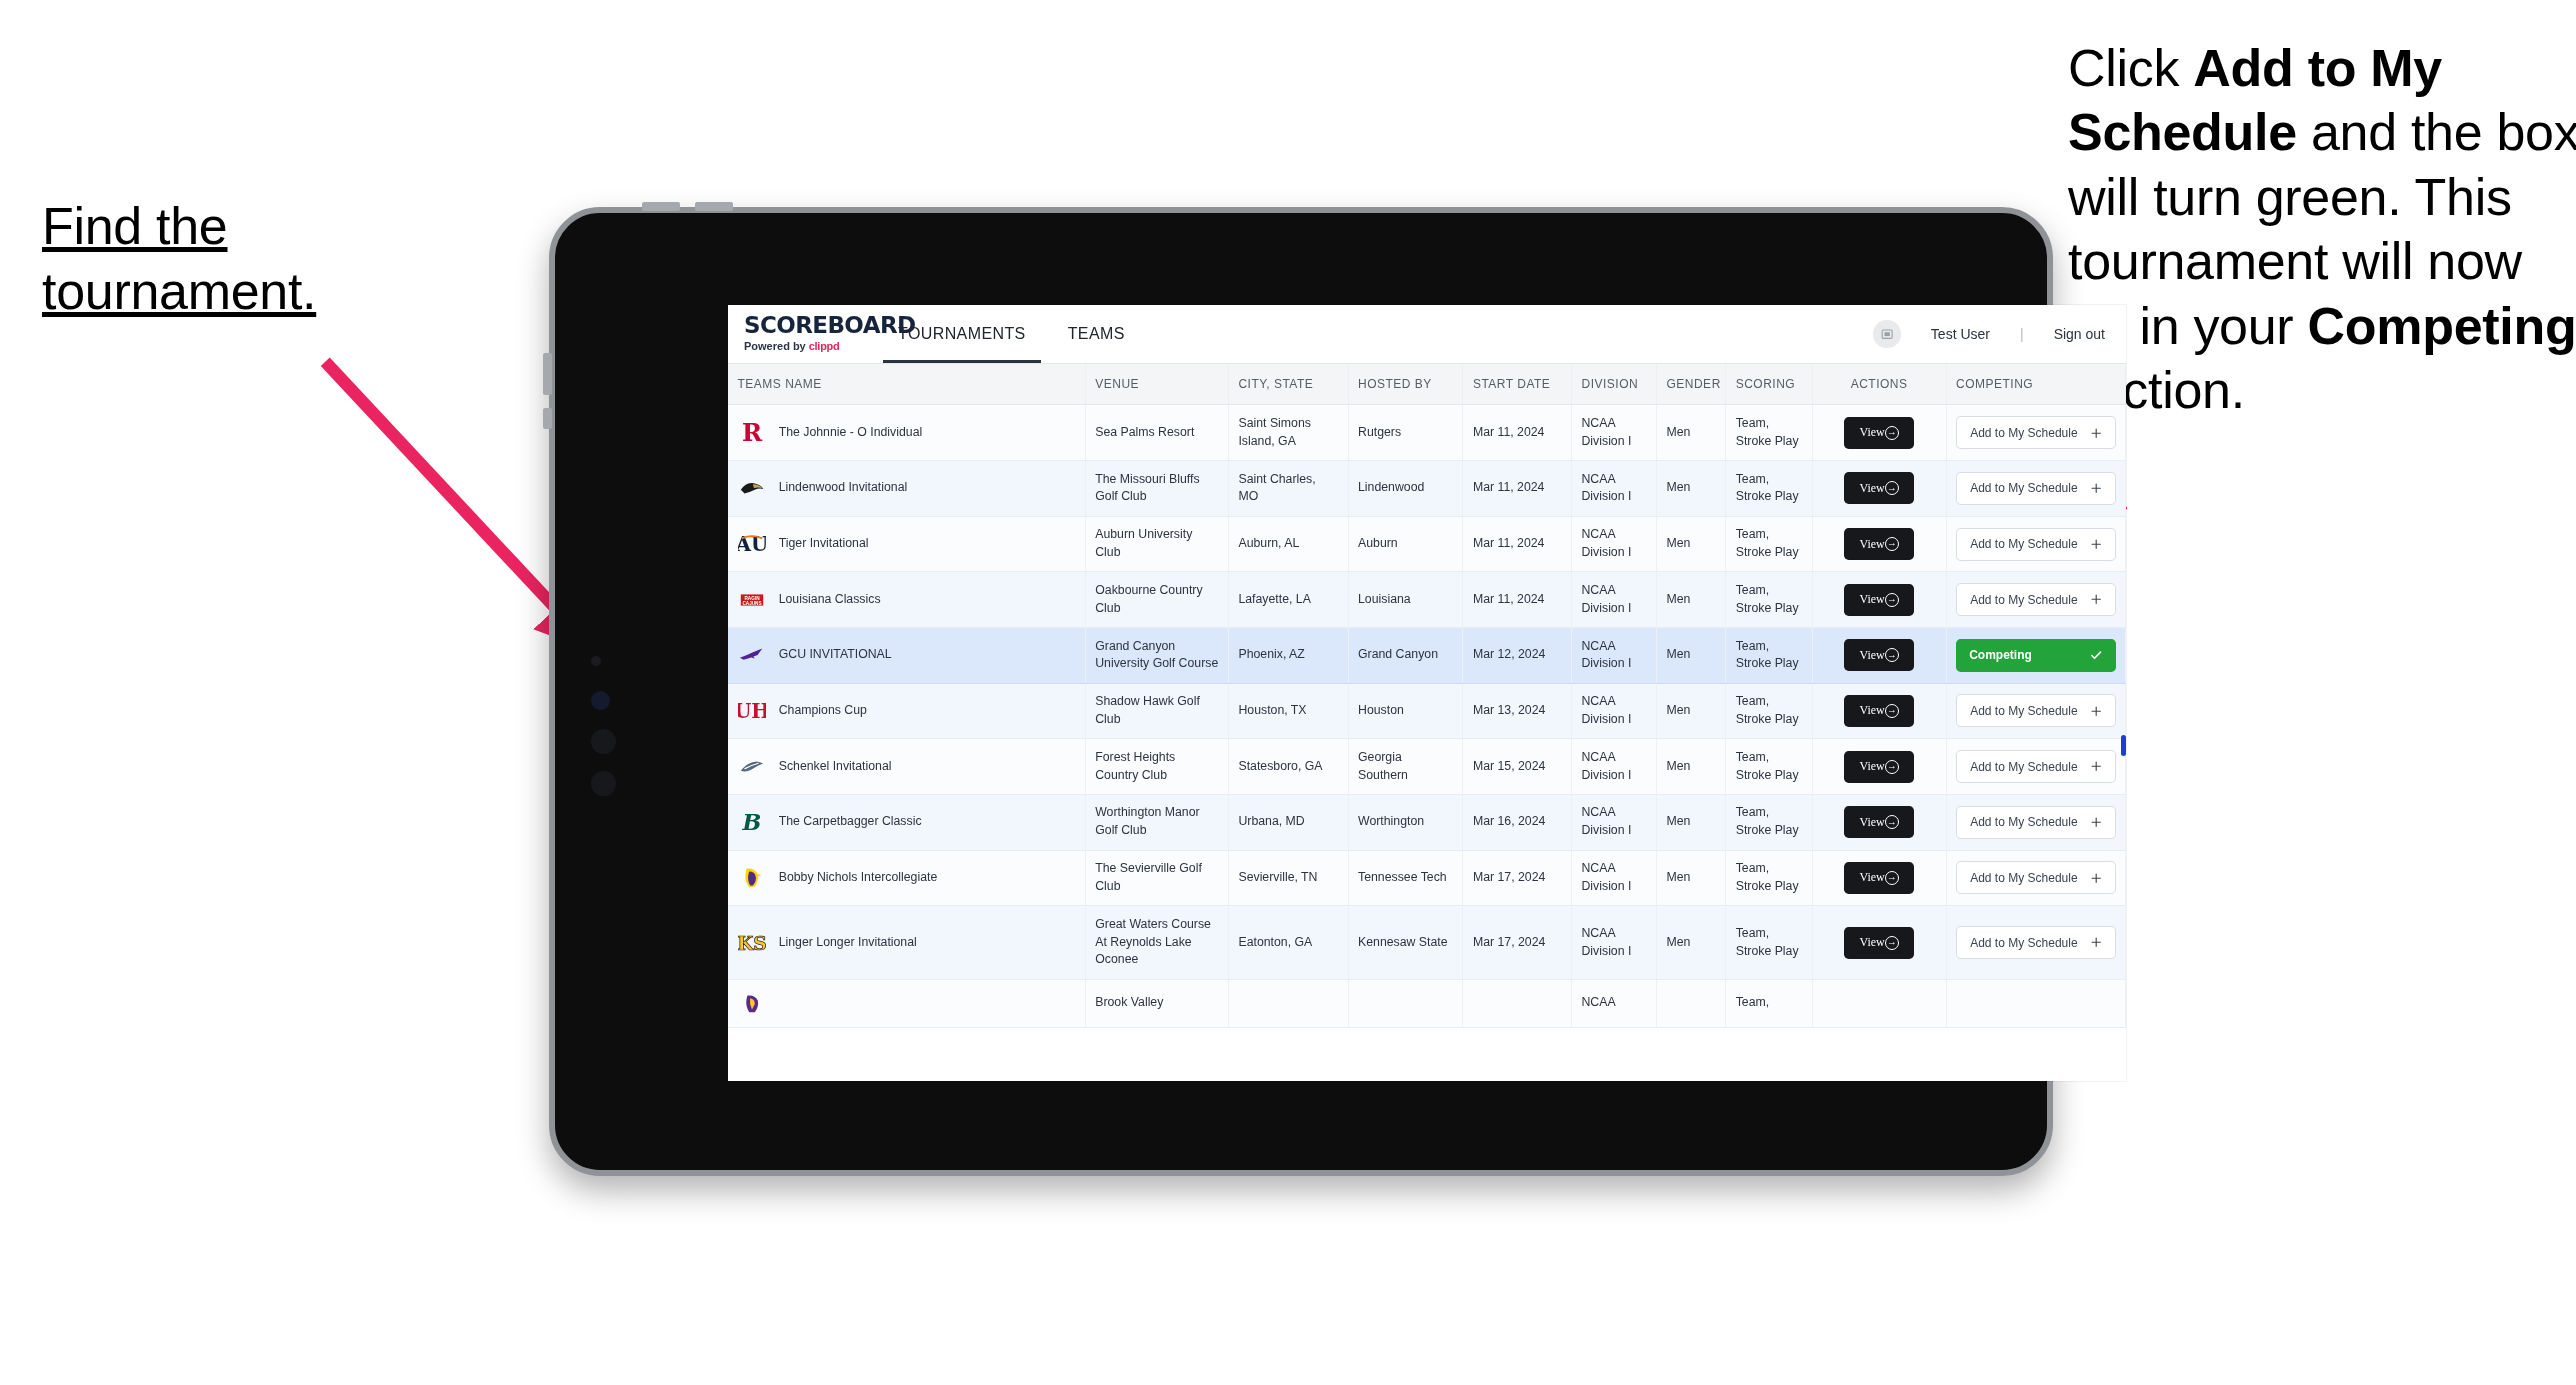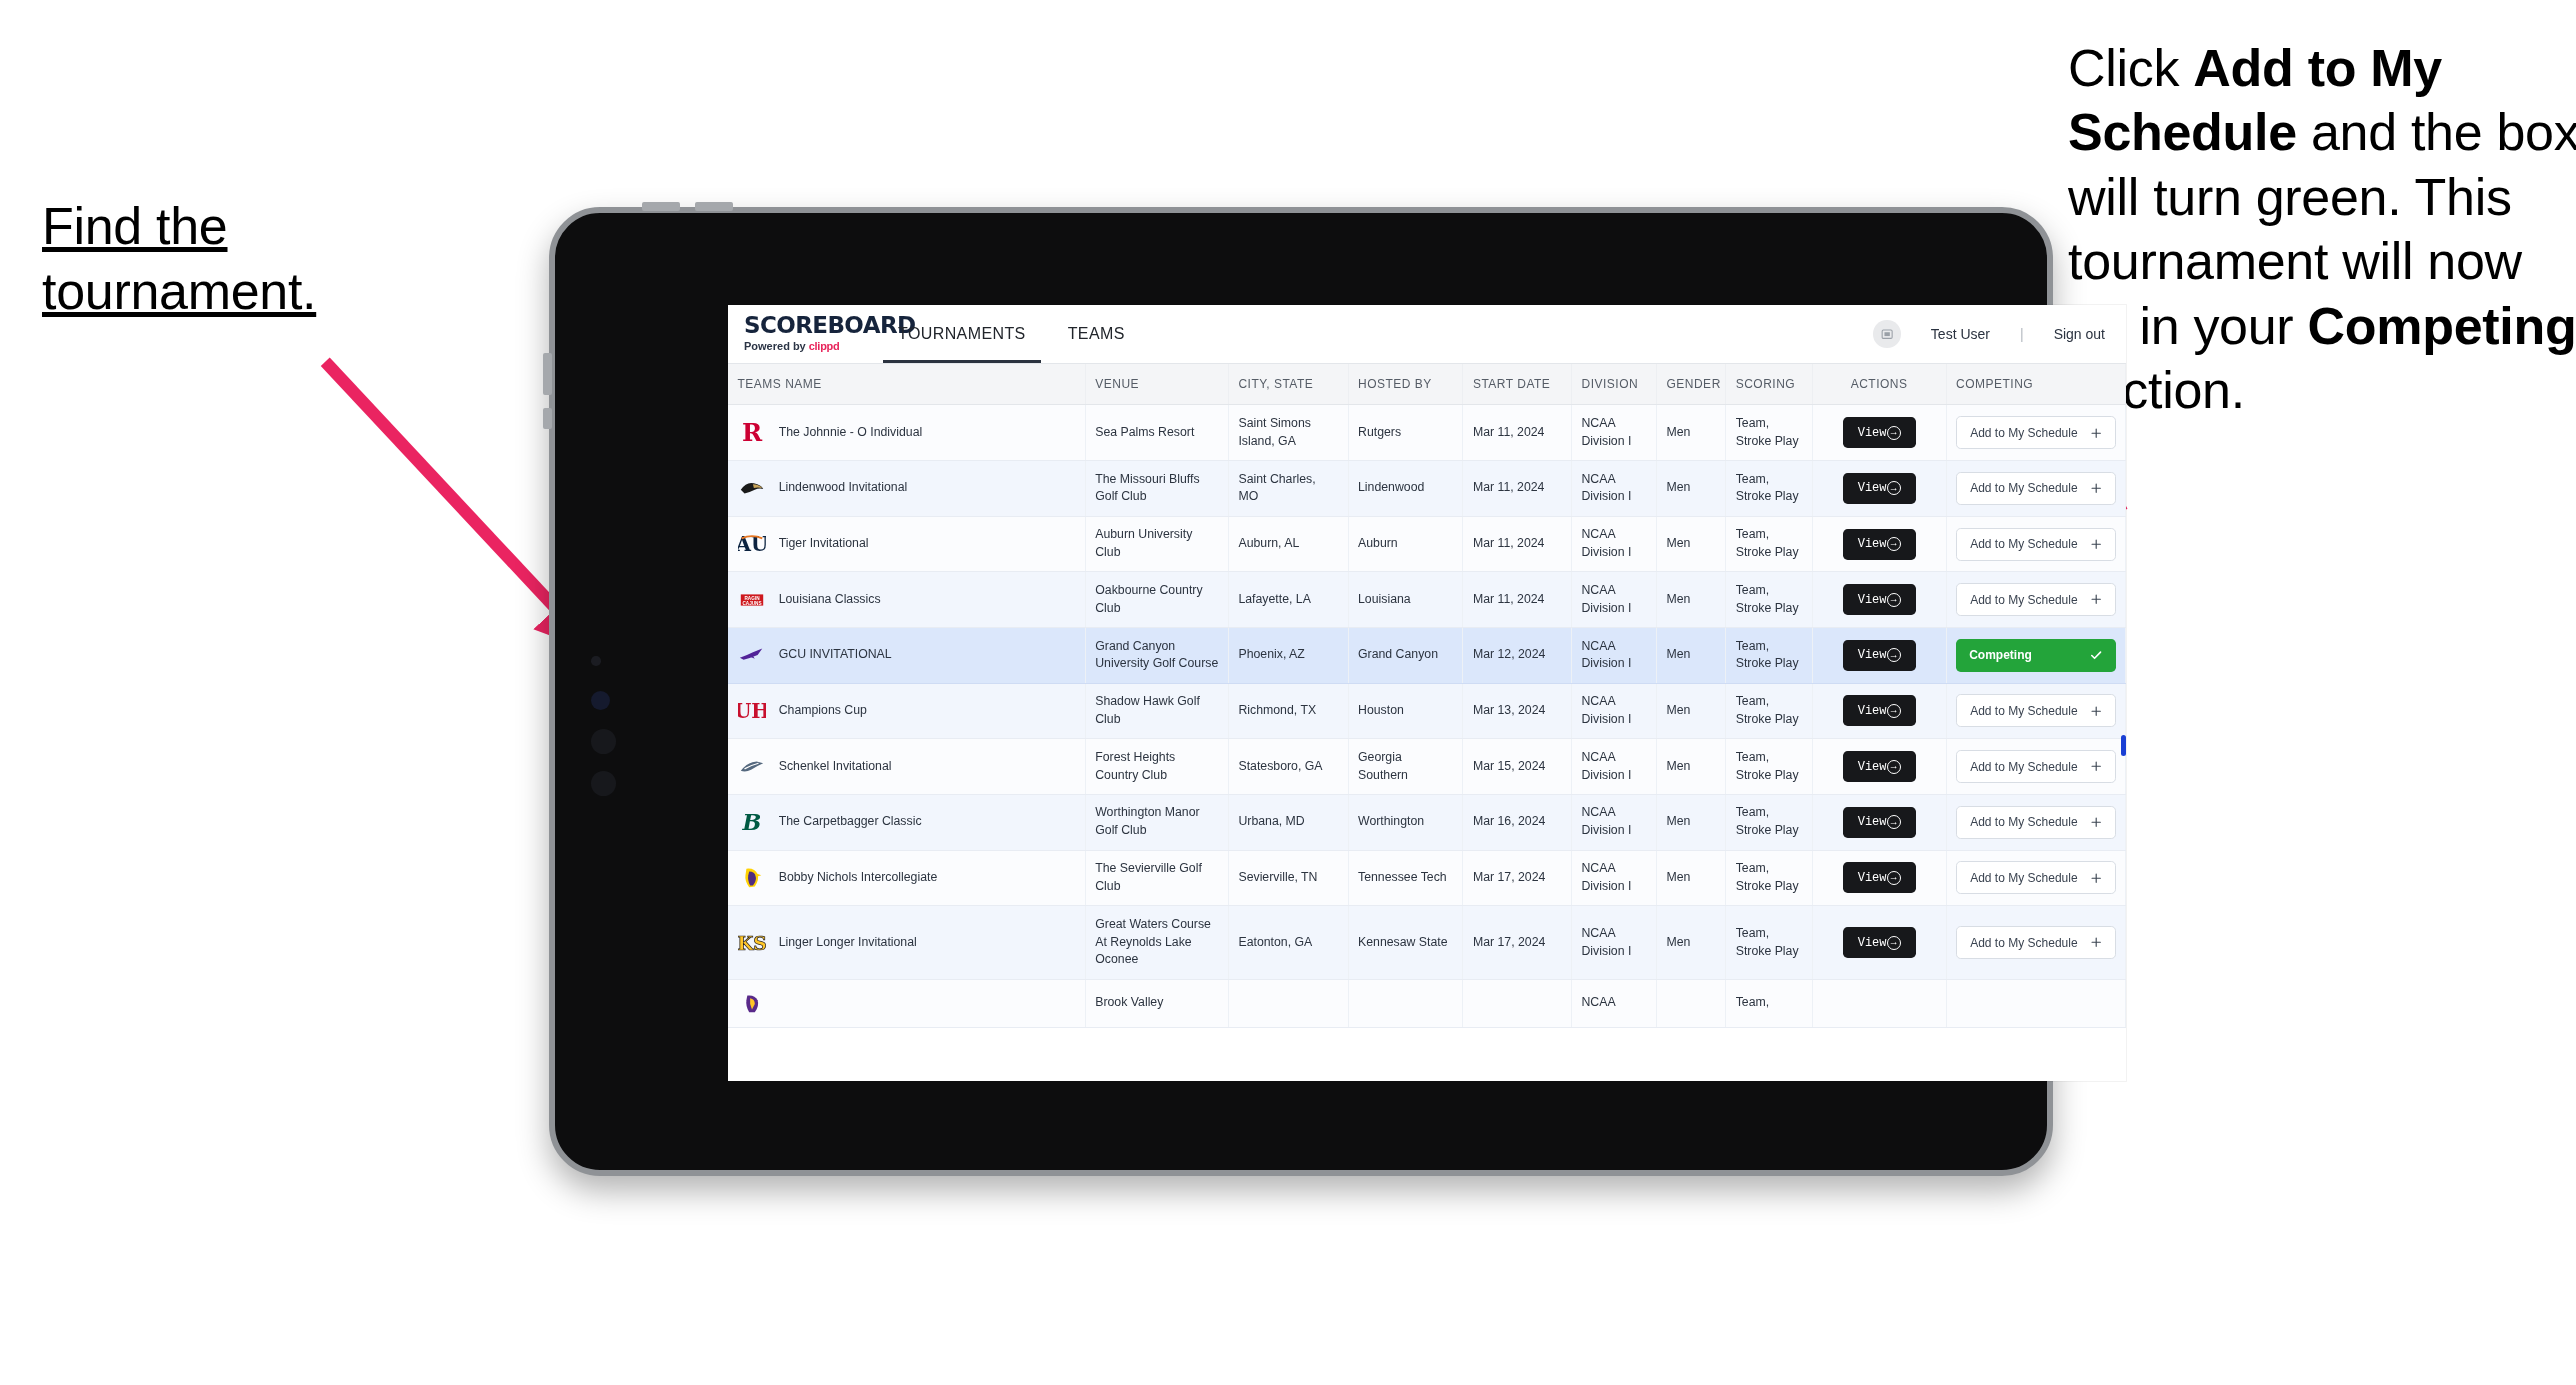--- a/index.html
+++ b/index.html
@@ -120,21 +120,21 @@
   tbody tr.selected td { border-bottom-color:#cfdcf4; }
 
   .evt { display: flex; align-items: center; gap: 13.2px; }
   .logo { width: 28px; height: 28px; flex: 0 0 28px; display:block; }
   .evt-name { font-size: 12.3px; color: #2c3440; }
 
   .btn-view {
     display: inline-flex; align-items: center; justify-content: center; gap: 0;
     background: #17181b; color: #fff; border: none; border-radius: 4.7px;
     font-size: 12px; padding: 8.5px 15px; cursor: pointer; white-space: nowrap;
-    font-family: Liberation Mono, monospace;
+    font-family: Liberation Serif, serif;
   }
   .btn-view .circ {
     width: 14px; height: 14px; border: 1.3px solid #fff; border-radius: 50%;
     display: inline-flex; align-items: center; justify-content: center;
     font-size: 9.5px; line-height: 1;
   }
   .btn-add {
     display: flex; align-items: center; justify-content: space-between;
     width: 100%; background: #fff; color: #3a4350;
     border: 0.9px solid #d8dde4; border-radius: 4.7px;
@@ -418,21 +418,21 @@
                   <div class="evt">
                     <span>
                       <svg class="logo" viewBox="0 0 30 30" style="font-size:13px">
                         <text x="15" y="23" font-family="DejaVu Serif, serif" font-size="21" font-weight="700" fill="#c8102e" text-anchor="middle">UH</text>
                       </svg>
                     </span>
                     <span class="evt-name">Champions Cup</span>
                   </div>
                 </td>
                 <td>Shadow Hawk Golf Club</td>
-                <td>Richmond, TX</td>
+                <td>Houston, TX</td>
                 <td>Houston</td>
                 <td>Mar 13, 2024</td>
                 <td>NCAA Division I</td>
                 <td>Men</td>
                 <td>Team, Stroke Play</td>
                 <td class="col-actions"><button class="btn-view">
                     <span>View</span>
                     <span class="circ">→</span>
                   </button></td>
                 <td>

